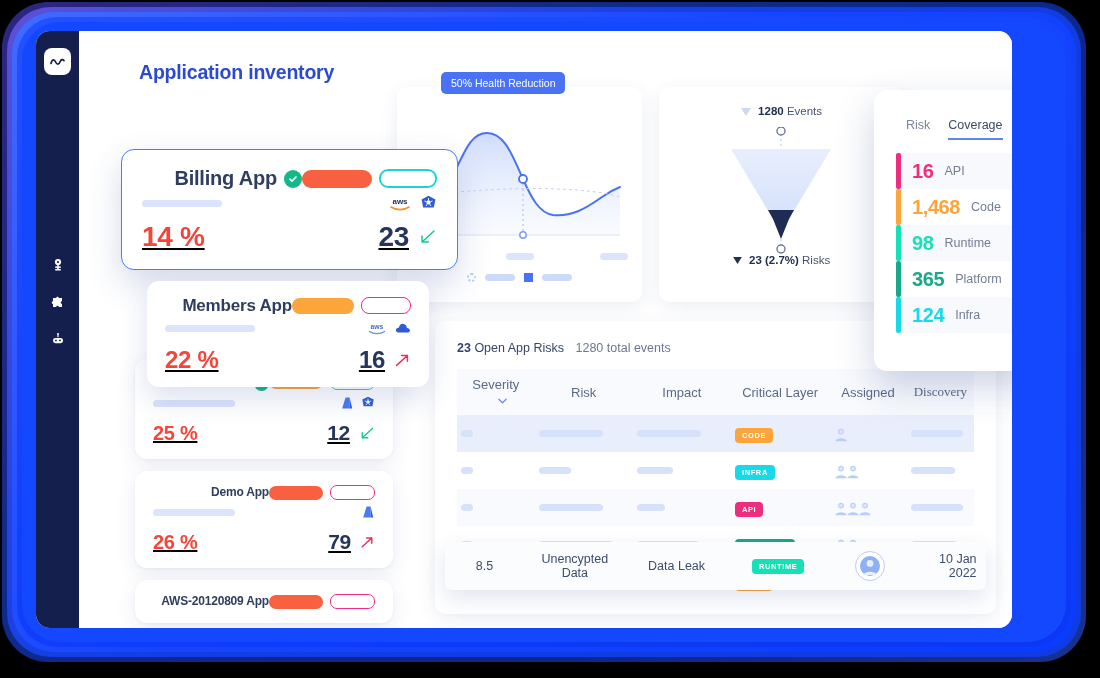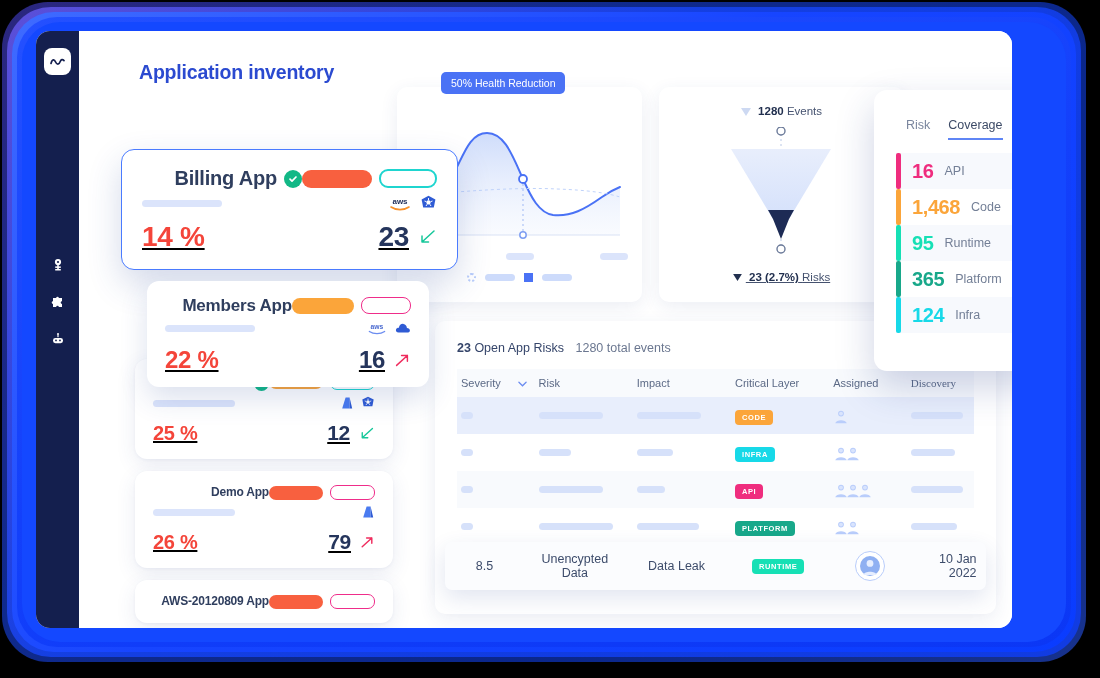--- a/index.html
+++ b/index.html
@@ -127,21 +127,21 @@
   .chart-axis-skels i { display:block; width:28px; height:7px; border-radius:4px; background:#dbe4fb; }
   .chart-legend { position:absolute; left:0; right:0; bottom:20px; display:flex; justify-content:center; align-items:center; gap:9px; }
   .lg-dot-o { width:9px; height:9px; border-radius:50%; border:2px dotted #b9cdfb; }
   .lg-dot-f { width:9px; height:9px; background:#4a72f5; }
   .lg-bar { width:30px; height:7px; border-radius:4px; background:#cddbfb; }
 
   .funnel-top-label, .funnel-bot-label {
     position:absolute; left:0; right:0; text-align:center; font-size:11.5px; color:#45526f;
   }
   .funnel-top-label { top:18px; }
-  .funnel-bot-label { bottom:19px;text-decoration:underline; }
+  .funnel-bot-label { bottom:36px; }
   .funnel-top-label b, .funnel-bot-label b { color:#22304f; font-weight:700; }
 
   
   #panel-cov {
     position:absolute; left:795px; top:59px; width:265px; height:281px; z-index:40;
     background:#fff; border-radius:13px; box-shadow: 0 16px 38px rgba(30,55,130,.22);
     padding: 28px 22px 0 22px;
   }
   .cov-tabs { display:flex; gap:18px; padding-left:10px; margin-bottom:13px; }
   .cov-tab { font-size:12.5px; color:#7a869e; padding-bottom:6px; cursor:pointer; }
@@ -156,21 +156,21 @@
   #panel-table {
     position:absolute; left:356px; top:290px; right:16px; bottom:14px;
     background:#fff; border-radius:10px; box-shadow:0 5px 18px rgba(46,67,138,.09);
     padding: 20px 22px 0 22px; overflow:hidden;
   }
   .tbl-title { font-size:12.5px; color:#35456a; margin-bottom:14px; }
   .tbl-title b { font-weight:700; }
   .tbl-title .muted { color:#6b7790; margin-left:8px; }
 
   table.risk { width:100%; border-collapse:collapse; table-layout:fixed; }
-  table.risk th { font-size:11px; color:#5c6a86; font-weight:400; text-align:left; padding:8px 4px; background:#f8fafd;margin-left:30px; }
+  table.risk th { font-size:13px; color:#5c6a86; font-weight:400; text-align:center; padding:8px 4px; background:#f8fafd;margin-left:30px; }
   table.risk td { padding:9px 4px; }
   table.risk tr.zebra td { background:#f8fafd; }
   table.risk tr.hl td { background:#e8eefc; }
   .col-sev { width:15%; } .col-risk { width:19%; } .col-imp { width:19%; }
   .col-lay { width:19%; } .col-asg { width:15%; } .col-dis { width:13%;font-family:Liberation Serif, serif; }
   .cell-skel { height:7px; border-radius:4px; background:#d6e1fa; }
   .chip { display:inline-block; font-size:7.5px; font-weight:700; color:#fff; letter-spacing:.6px;
           border-radius:4px; padding:3px 7px; }
   .avatars { display:flex; gap:-2px; }
   .avatars svg { display:block; margin-right:-4px; }
@@ -768,21 +768,21 @@
     <span class="cov-val" style="color:#ef2d7e">16</span>
     <span class="cov-lbl">API</span>
             </div>
             <div class="cov-row">
               <span class="cov-bar" style="background:#fba53a"></span>
     <span class="cov-val" style="color:#fba53a">1,468</span>
     <span class="cov-lbl">Code</span>
             </div>
             <div class="cov-row alt">
               <span class="cov-bar" style="background:#16e0b5"></span>
-    <span class="cov-val" style="color:#16e0b5">95</span>
+    <span class="cov-val" style="color:#16e0b5">98</span>
     <span class="cov-lbl">Runtime</span>
             </div>
             <div class="cov-row">
               <span class="cov-bar" style="background:#18a88a"></span>
     <span class="cov-val" style="color:#18a88a">365</span>
     <span class="cov-lbl">Platform</span>
             </div>
             <div class="cov-row alt">
               <span class="cov-bar" style="background:#17d9e8"></span>
     <span class="cov-val" style="color:#17d9e8">124</span>

